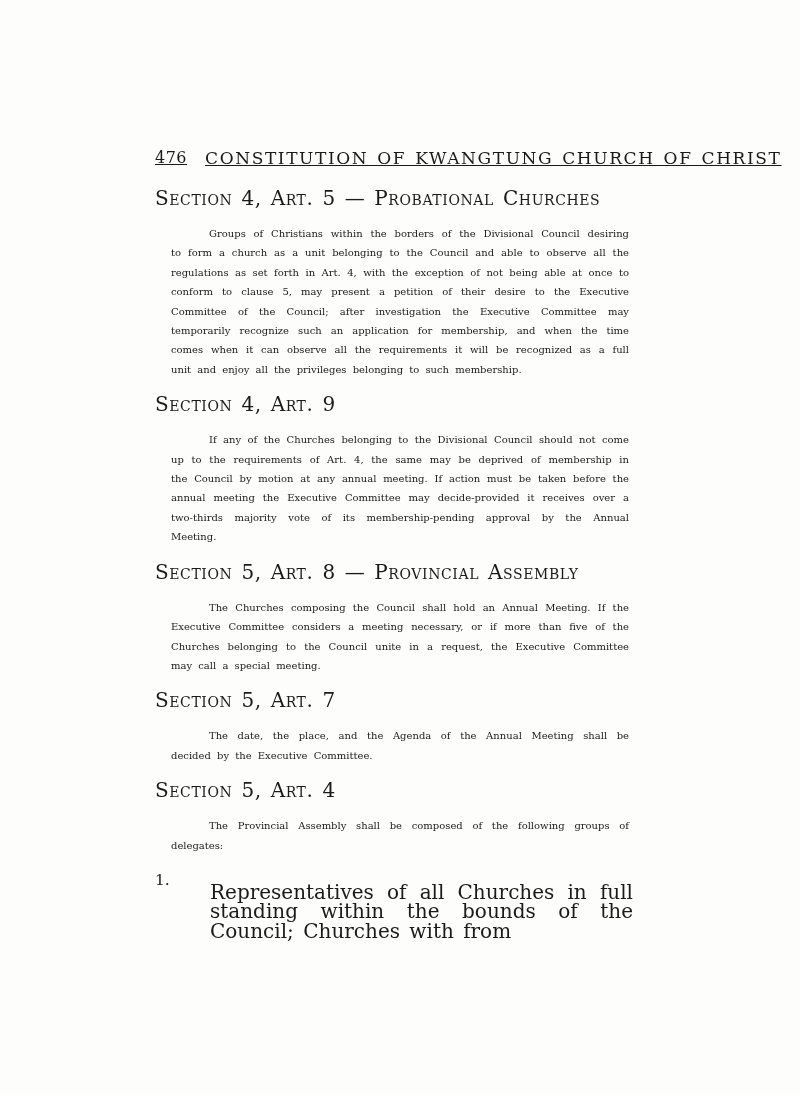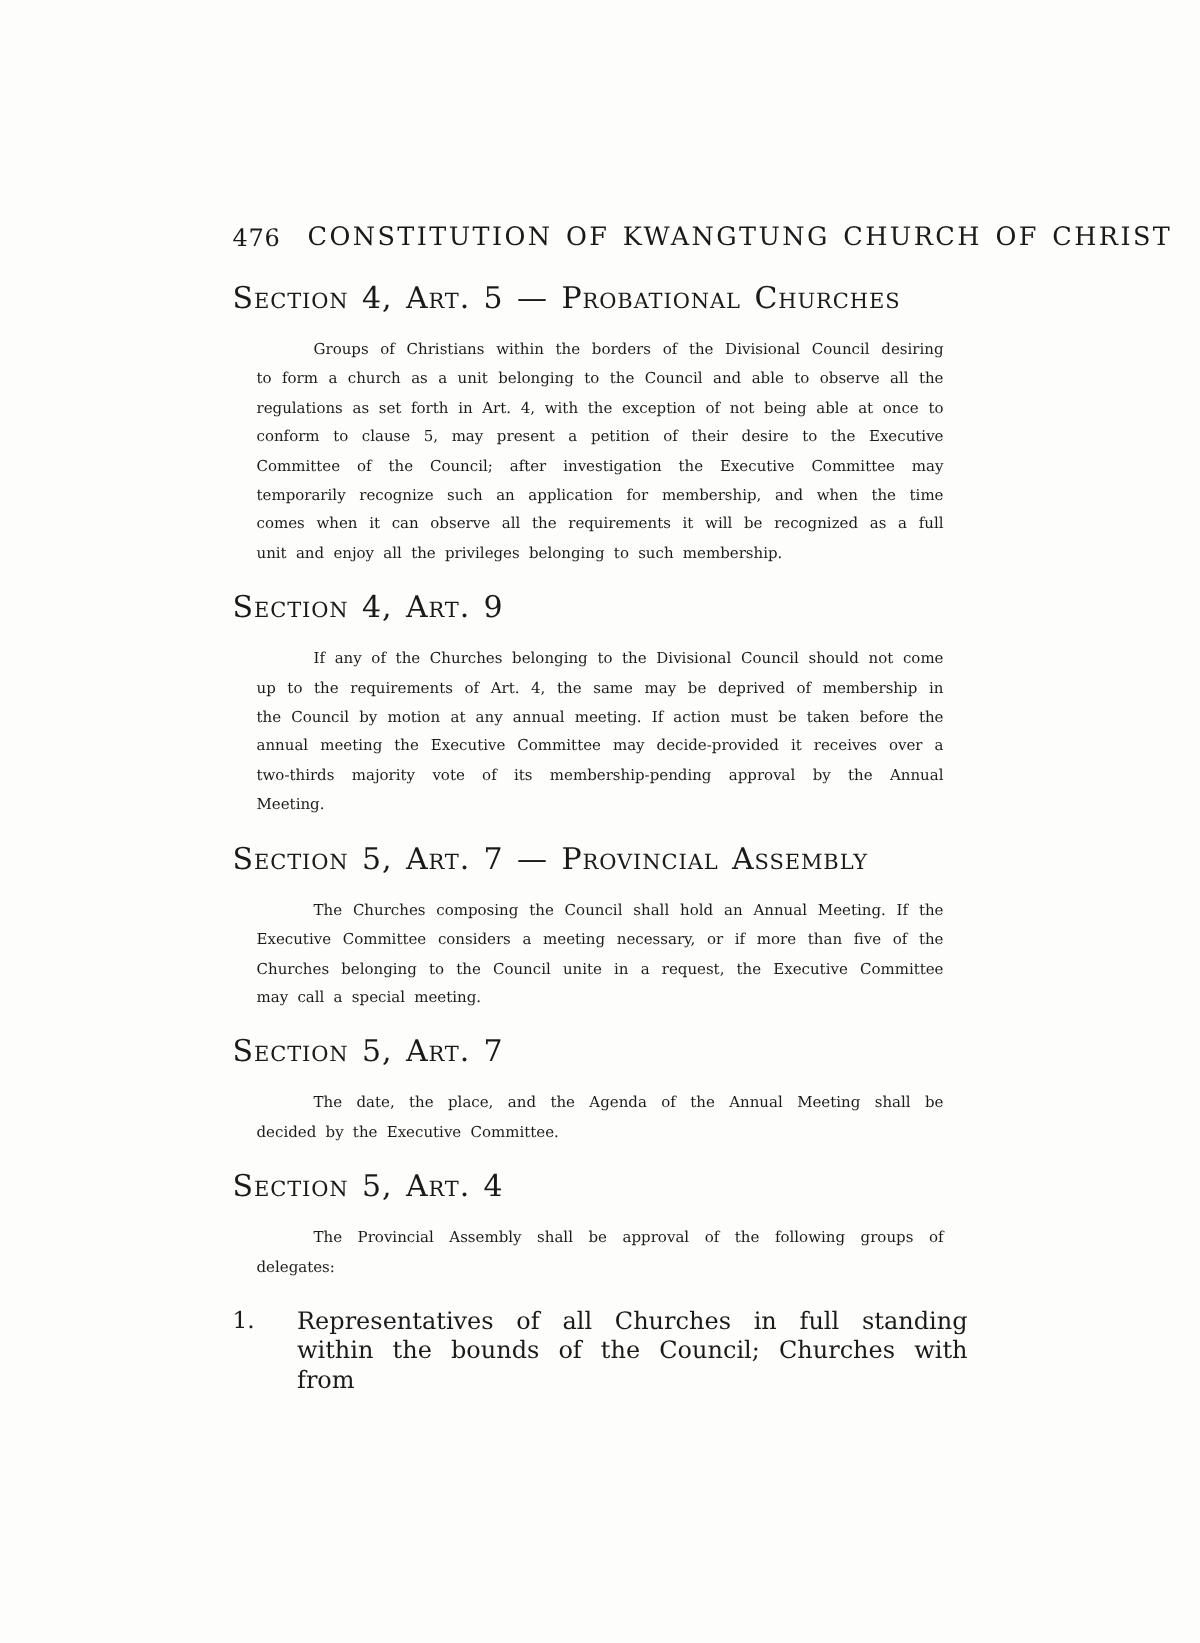--- a/index.html
+++ b/index.html
@@ -17,23 +17,24 @@
     overflow: hidden;
   }
   .content {
     position: absolute;
     left: 155px;
     top: 148px;
     width: 490px;
   }
   .running-head {
     display: flex;
-    align-items: center;
+    align-items: flex-start;
     margin: 0 0 21px 0;
     white-space: nowrap;
+    text-decoration: underline;
   }
   .page-number {
     font-size: 16px;
     letter-spacing: 0.5px;
   }
   .running-title {
     font-size: 17px;
     letter-spacing: 1.6px;
     margin-left: 18px;
     word-spacing: 2px;
@@ -60,25 +61,25 @@
     margin-top: 13px;
   }
   .list-num {
     flex: none;
     width: 43px;
     font-size: 15.5px;
     line-height: 19.4px;
   }
   .list-text {
     flex: 1;
-    font-size: 16px;
+    font-size: 20px;
     line-height: 19.4px;
     text-align: justify;
     word-spacing: 3px;
-    margin: 0;
+    margin: 12px;
   }
   section { margin: 0; }
 </style>
 </head>
 <body>
 
 <div class="page">
   <div class="content">
 
     <header class="running-head">
@@ -90,32 +91,32 @@
       <h2 class="sec-heading">Section 4, Art. 5 — Probational Churches</h2>
       <p class="body-para">Groups of Christians within the borders of the Divisional Council desiring to form a church as a unit belonging to the Council and able to observe all the regulations as set forth in Art. 4, with the exception of not being able at once to conform to clause 5, may present a petition of their desire to the Executive Committee of the Council; after investigation the Executive Committee may temporarily recognize such an application for membership, and when the time comes when it can observe all the requirements it will be recognized as a full unit and enjoy all the privileges belonging to such membership.</p>
     </section>
 
     <section>
       <h2 class="sec-heading">Section 4, Art. 9</h2>
       <p class="body-para">If any of the Churches belonging to the Divisional Council should not come up to the requirements of Art. 4, the same may be deprived of membership in the Council by motion at any annual meeting. If action must be taken before the annual meeting the Executive Committee may decide-provided it receives over a two-thirds majority vote of its membership-pending approval by the Annual Meeting.</p>
     </section>
 
     <section>
-      <h2 class="sec-heading">Section 5, Art. 7 — Provincial Assembly</h2>
+      <h2 class="sec-heading">Section 5, Art. 8 — Provincial Assembly</h2>
       <p class="body-para">The Churches composing the Council shall hold an Annual Meeting. If the Executive Committee considers a meeting necessary, or if more than five of the Churches belonging to the Council unite in a request, the Executive Committee may call a special meeting.</p>
     </section>
 
     <section>
       <h2 class="sec-heading">Section 5, Art. 7</h2>
       <p class="body-para">The date, the place, and the Agenda of the Annual Meeting shall be decided by the Executive Committee.</p>
     </section>
 
     <section>
       <h2 class="sec-heading">Section 5, Art. 4</h2>
-      <p class="body-para">The Provincial Assembly shall be approval of the following groups of delegates:</p>
+      <p class="body-para">The Provincial Assembly shall be composed of the following groups of delegates:</p>
       <div class="list-item">
         <span class="list-num">1.</span>
         <p class="list-text">Representatives of all Churches in full standing within the bounds of the Council; Churches with from</p>
       </div>
     </section>
 
   </div>
 </div>
 
 </body></html>

